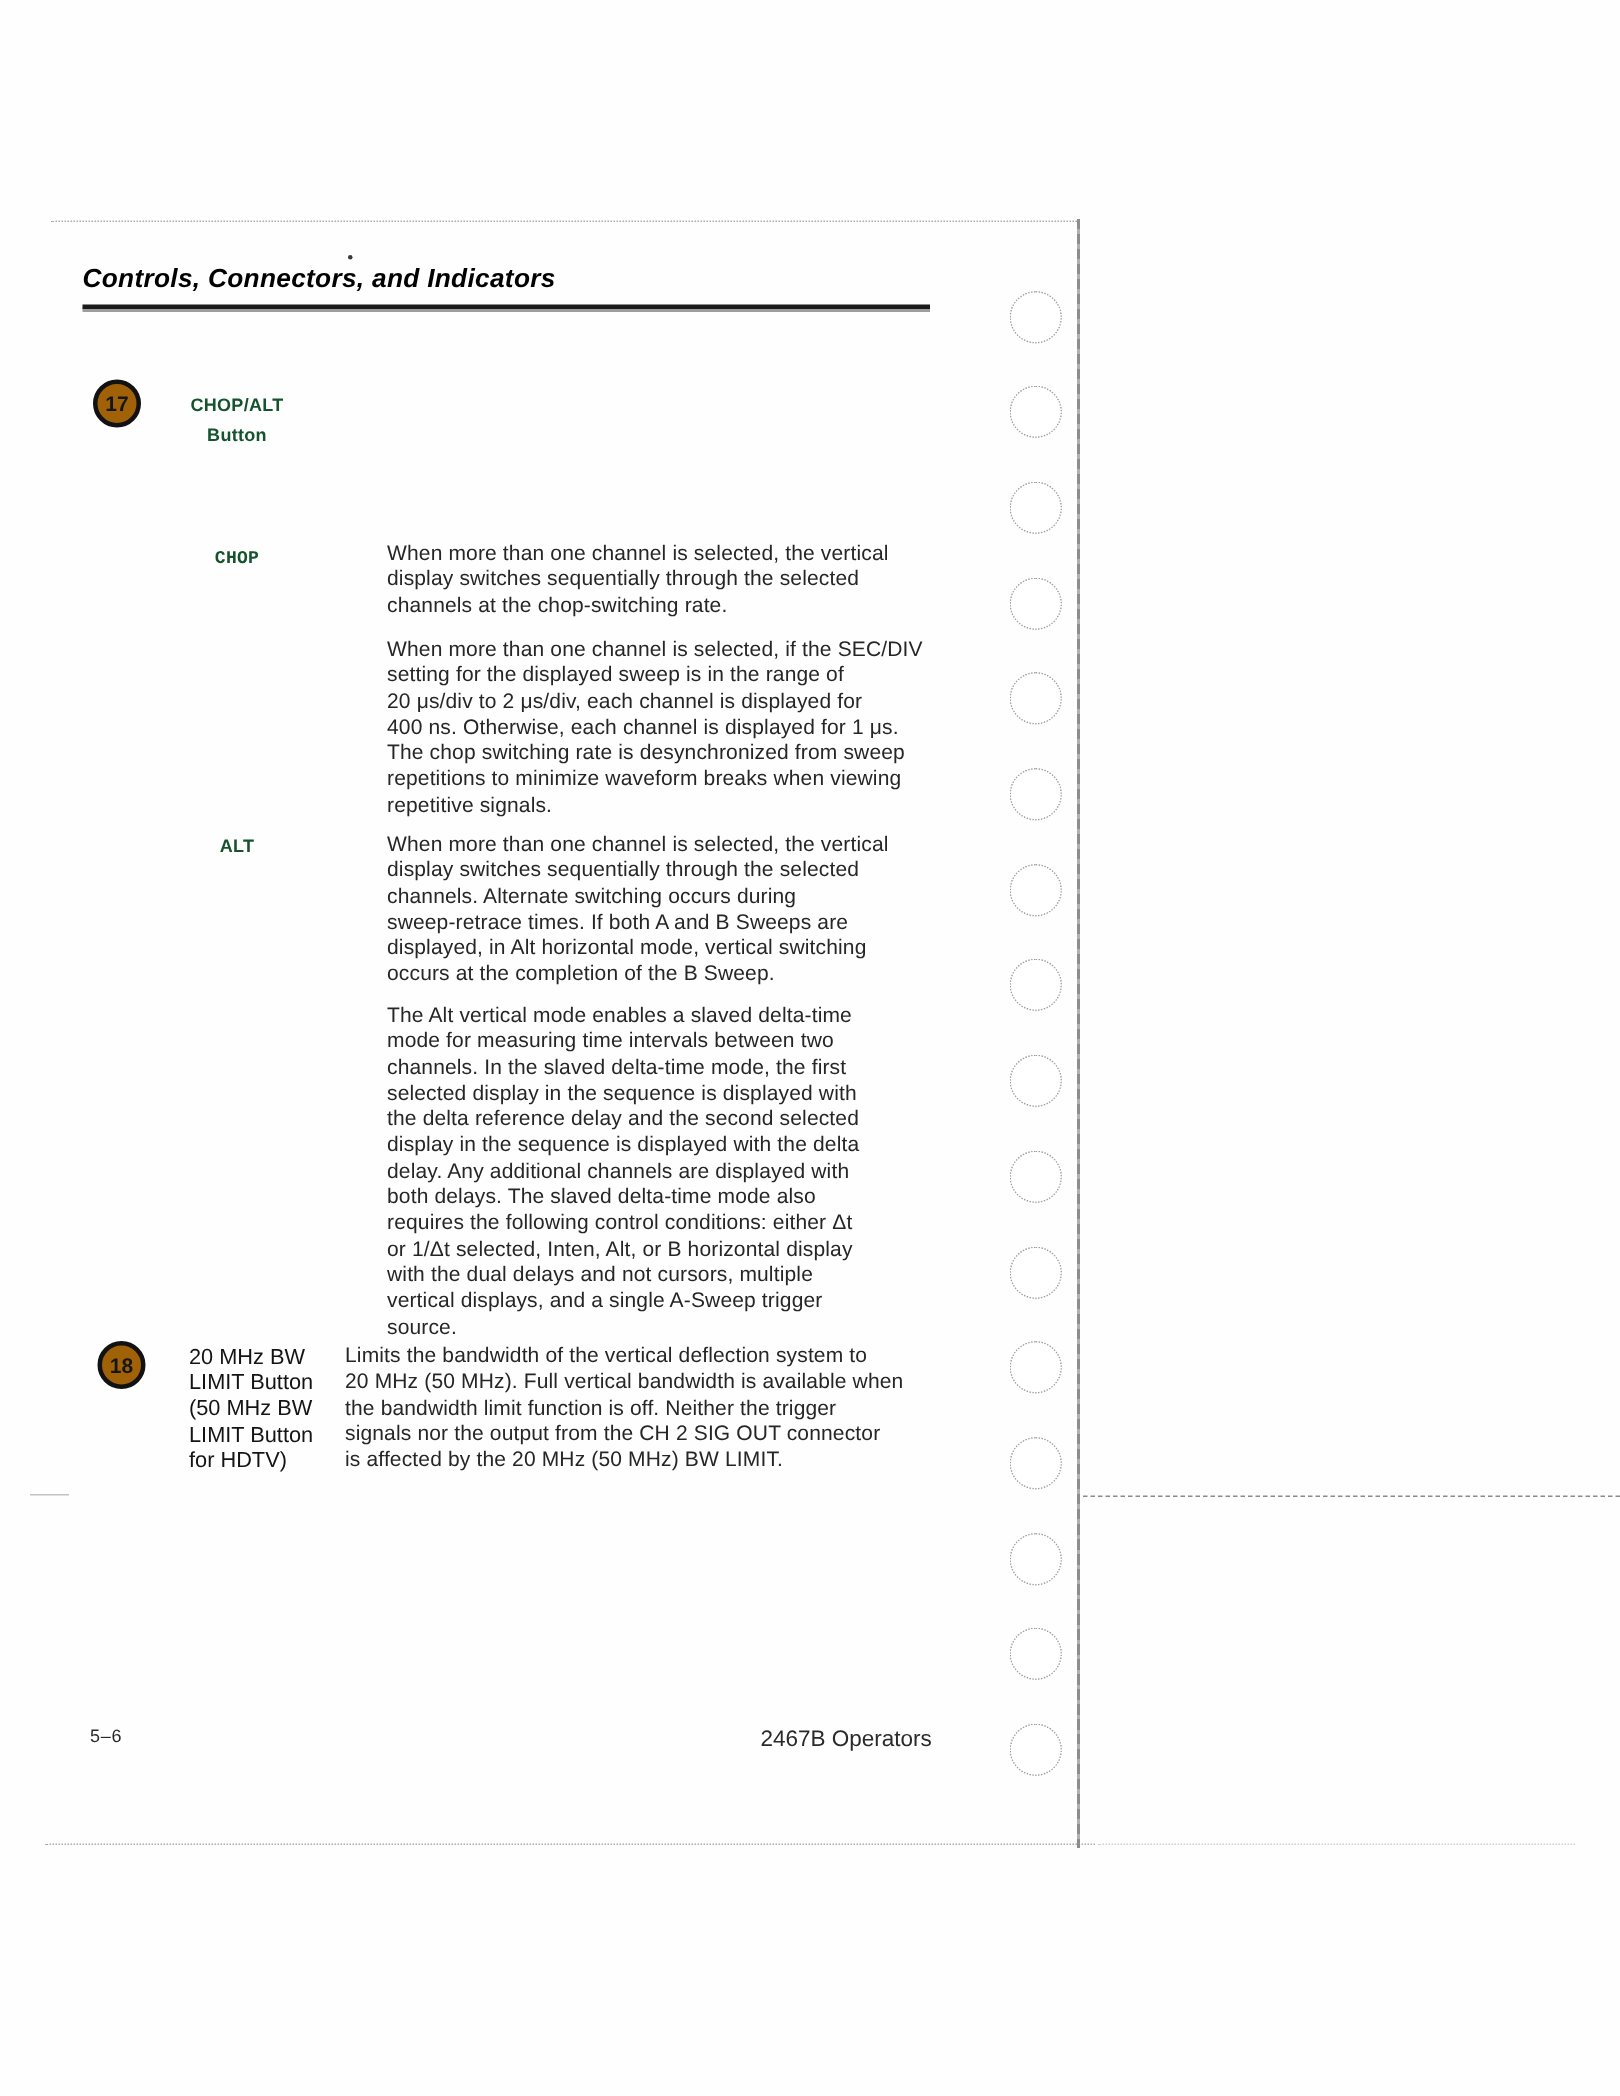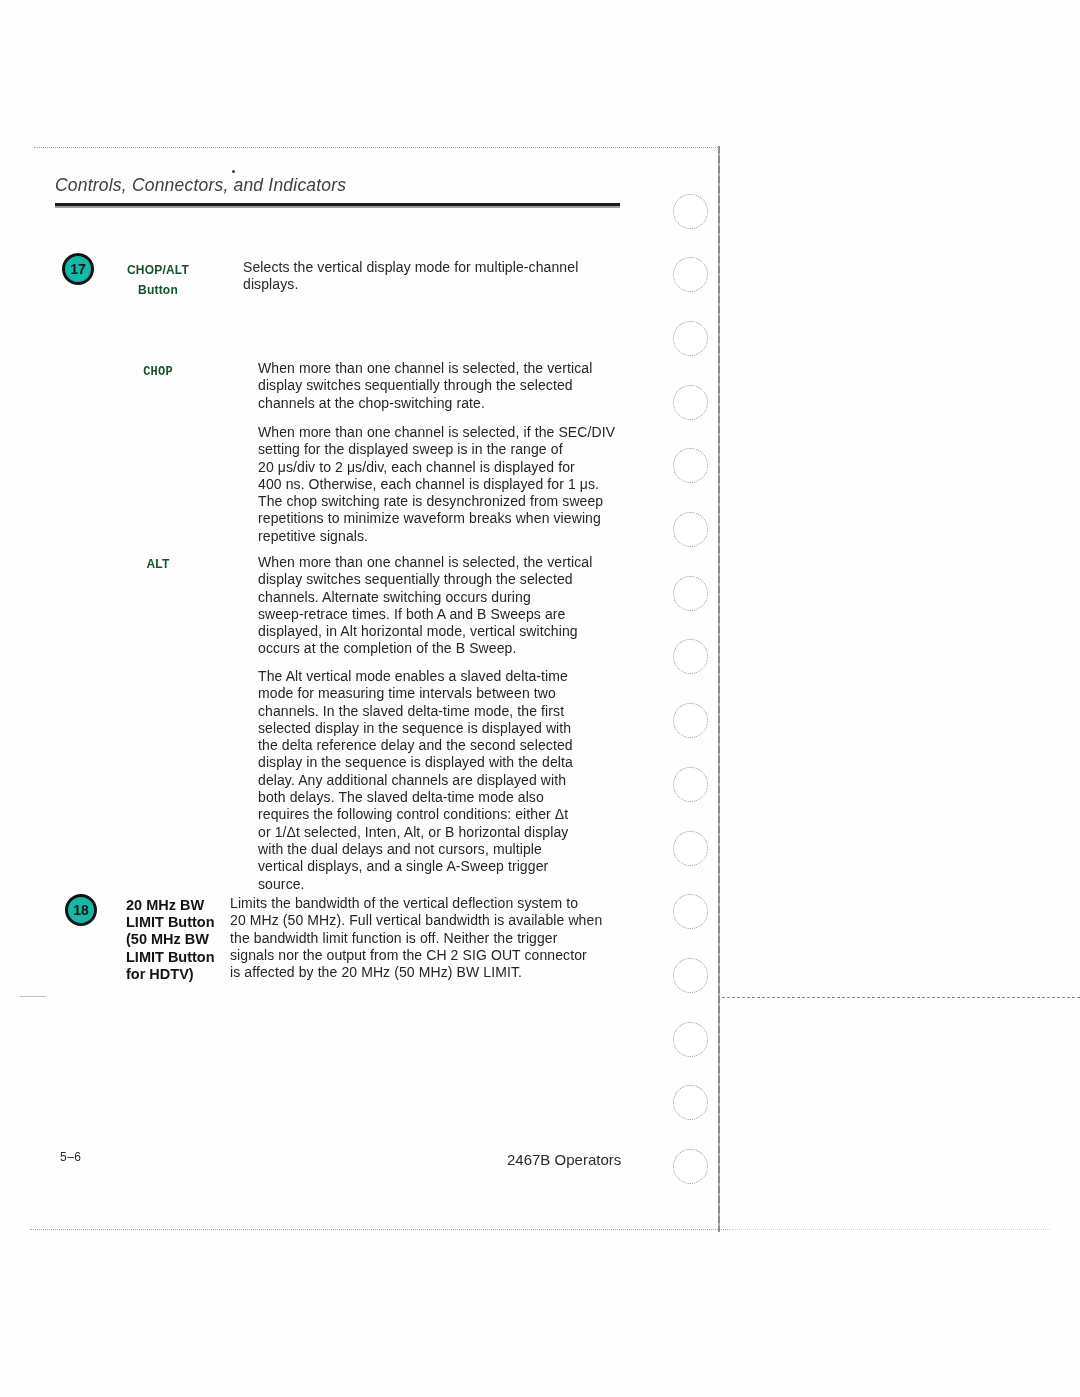--- a/index.html
+++ b/index.html
@@ -44,52 +44,52 @@
   }
   .hole{
     position:absolute;left:673px;width:33px;height:33px;
     border:1px dotted #9f9f9f;border-radius:50%;
     background:#fff;
   }
 
   
   .title{
     position:absolute;left:55px;top:175px;
-    font-size:17.5px;font-weight:normal;font-style:italic;
-    letter-spacing:.2px;color:#404040;
+    font-size:17.5px;font-weight:bold;font-style:italic;
+    letter-spacing:.2px;color:#000000;
   }
   .title-rule{
     position:absolute;left:55px;top:203px;width:565px;height:3px;
     background:#1b1b1b;
     box-shadow:0 2px 0 rgba(40,40,40,.45);
   }
 
   
   .marker{
     position:absolute;width:32px;height:32px;
     border:3.5px solid #121212;border-radius:50%;
     display:flex;align-items:center;justify-content:center;
     font-size:14px;font-weight:bold;color:#161616;
-    background:#14b8a6;box-sizing:border-box;
+    background:#a16207;box-sizing:border-box;
   }
   .marker17{left:62px;top:253px;}
   .marker18{left:65px;top:894px;}
 
   
   .label-col{
     position:absolute;left:112px;width:92px;
     text-align:center;font-weight:bold;font-size:12px;
     line-height:20px;color:#14532d;letter-spacing:.2px;
   }
   .label17{top:260px;}
   .chop-label{top:364px;line-height:17px;font-family:Liberation Mono, monospace;}
   .alt-label{top:556px;line-height:17px;}
   .label18{
     position:absolute;left:126px;top:897px;width:130px;
-    text-align:left;font-weight:bold;font-size:14.5px;
+    text-align:left;font-weight:normal;font-size:14.5px;
     line-height:17.2px;color:#141414;
   }
 
   
   .para{
     position:absolute;
     font-size:14px;line-height:17.3px;
     white-space:pre-line;color:#262626;
     letter-spacing:.1px;
   }
@@ -145,22 +145,20 @@
   <div class="title">Controls, Connectors, and Indicators</div>
   <div class="title-rule"></div>
 
   <div class="marker marker17">
     <span>17</span>
   </div>
   <div class="label-col label17">
     <div>CHOP/ALT</div>
     <div>Button</div>
   </div>
-  <div class="para p17a">Selects the vertical display mode for multiple-channel
-displays.</div>
 
   <div class="label-col chop-label">CHOP</div>
   <div class="para pchop1">When more than one channel is selected, the vertical
 display switches sequentially through the selected
 channels at the chop-switching rate.</div>
   <div class="para pchop2">When more than one channel is selected, if the SEC/DIV
 setting for the displayed sweep is in the range of
 20 μs/div to 2 μs/div, each channel is displayed for
 400 ns. Otherwise, each channel is displayed for 1 μs.
 The chop switching rate is desynchronized from sweep

